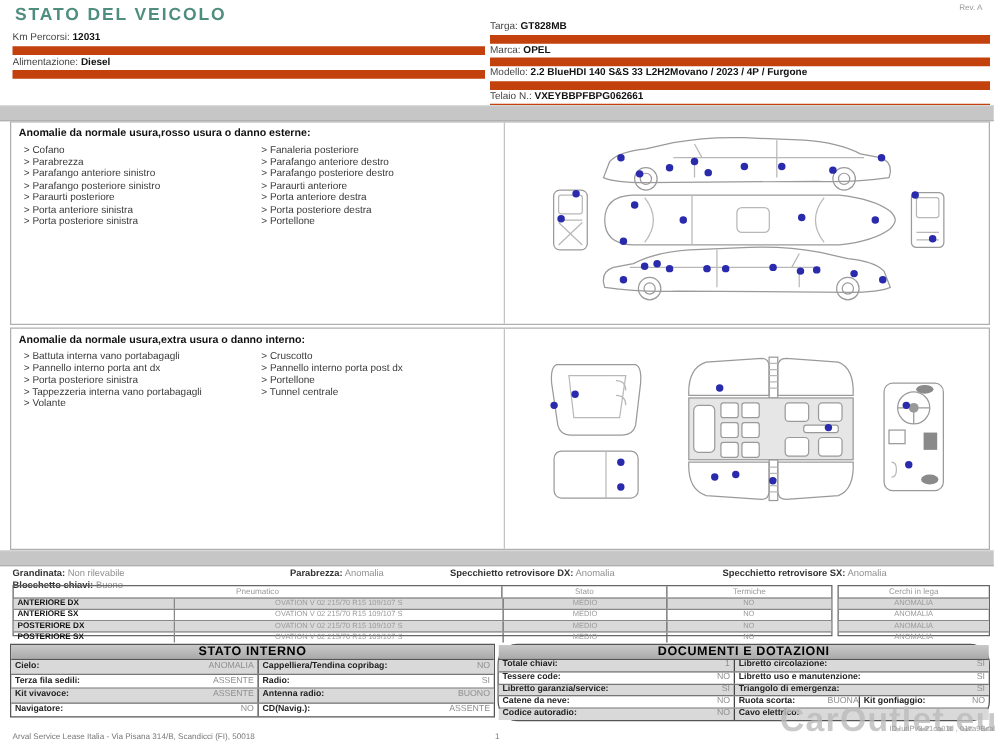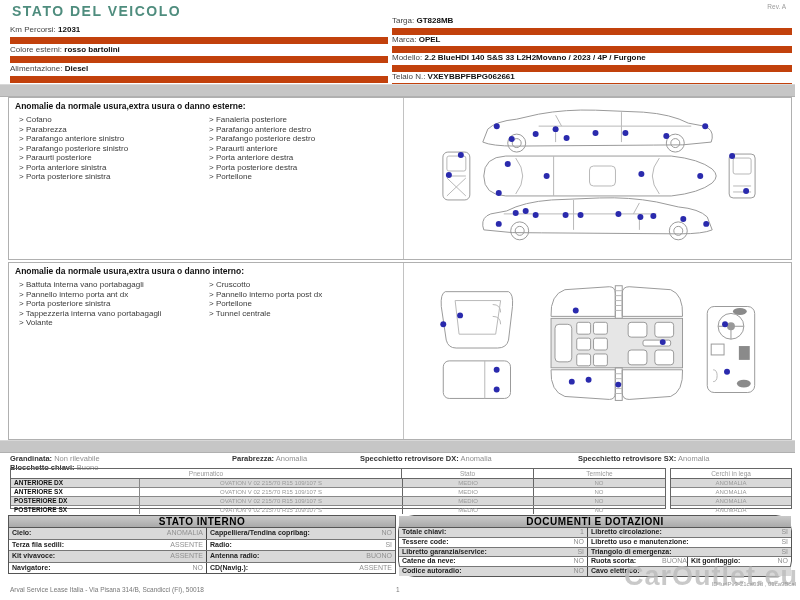--- a/index.html
+++ b/index.html
@@ -85,24 +85,20 @@
 
   <div class="title">STATO DEL VEICOLO</div>
   <div class="rev">Rev. A</div>
 
   <div class="hfields left">
     <div class="hrow">
       <span class="lbl">Km Percorsi:</span>
       <span class="val">12031</span>
     </div>
     <div class="hrow">
-      <span class="lbl">Colore esterni:</span>
-      <span class="val">rosso bartolini</span>
-    </div>
-    <div class="hrow">
       <span class="lbl">Alimentazione:</span>
       <span class="val">Diesel</span>
     </div>
   </div>
 
   <div class="hfields right">
     <div class="hrow">
       <span class="lbl">Targa:</span>
       <span class="val">GT828MB</span>
     </div>
@@ -121,21 +117,21 @@
     <div class="hrow">
       <span class="lbl">1a imm.:</span>
       <span class="val">14/03/2024</span>
     </div>
   </div>
 
   <div class="graybar" style="top:84px;"></div>
 
   <div class="panel panel-ext" style="top:97px;height:161px;">
     <div class="pleft">
-      <div class="ptitle">Anomalie da normale usura,extra usura o danno esterne:</div>
+      <div class="ptitle">Anomalie da normale usura,rosso usura o danno esterne:</div>
       <div class="plist c1">
         <div>Cofano</div>
         <div>Parabrezza</div>
         <div>Parafango anteriore sinistro</div>
         <div>Parafango posteriore sinistro</div>
         <div>Paraurti posteriore</div>
         <div>Porta anteriore sinistra</div>
         <div>Porta posteriore sinistra</div>
       </div>
       <div class="plist c2">

